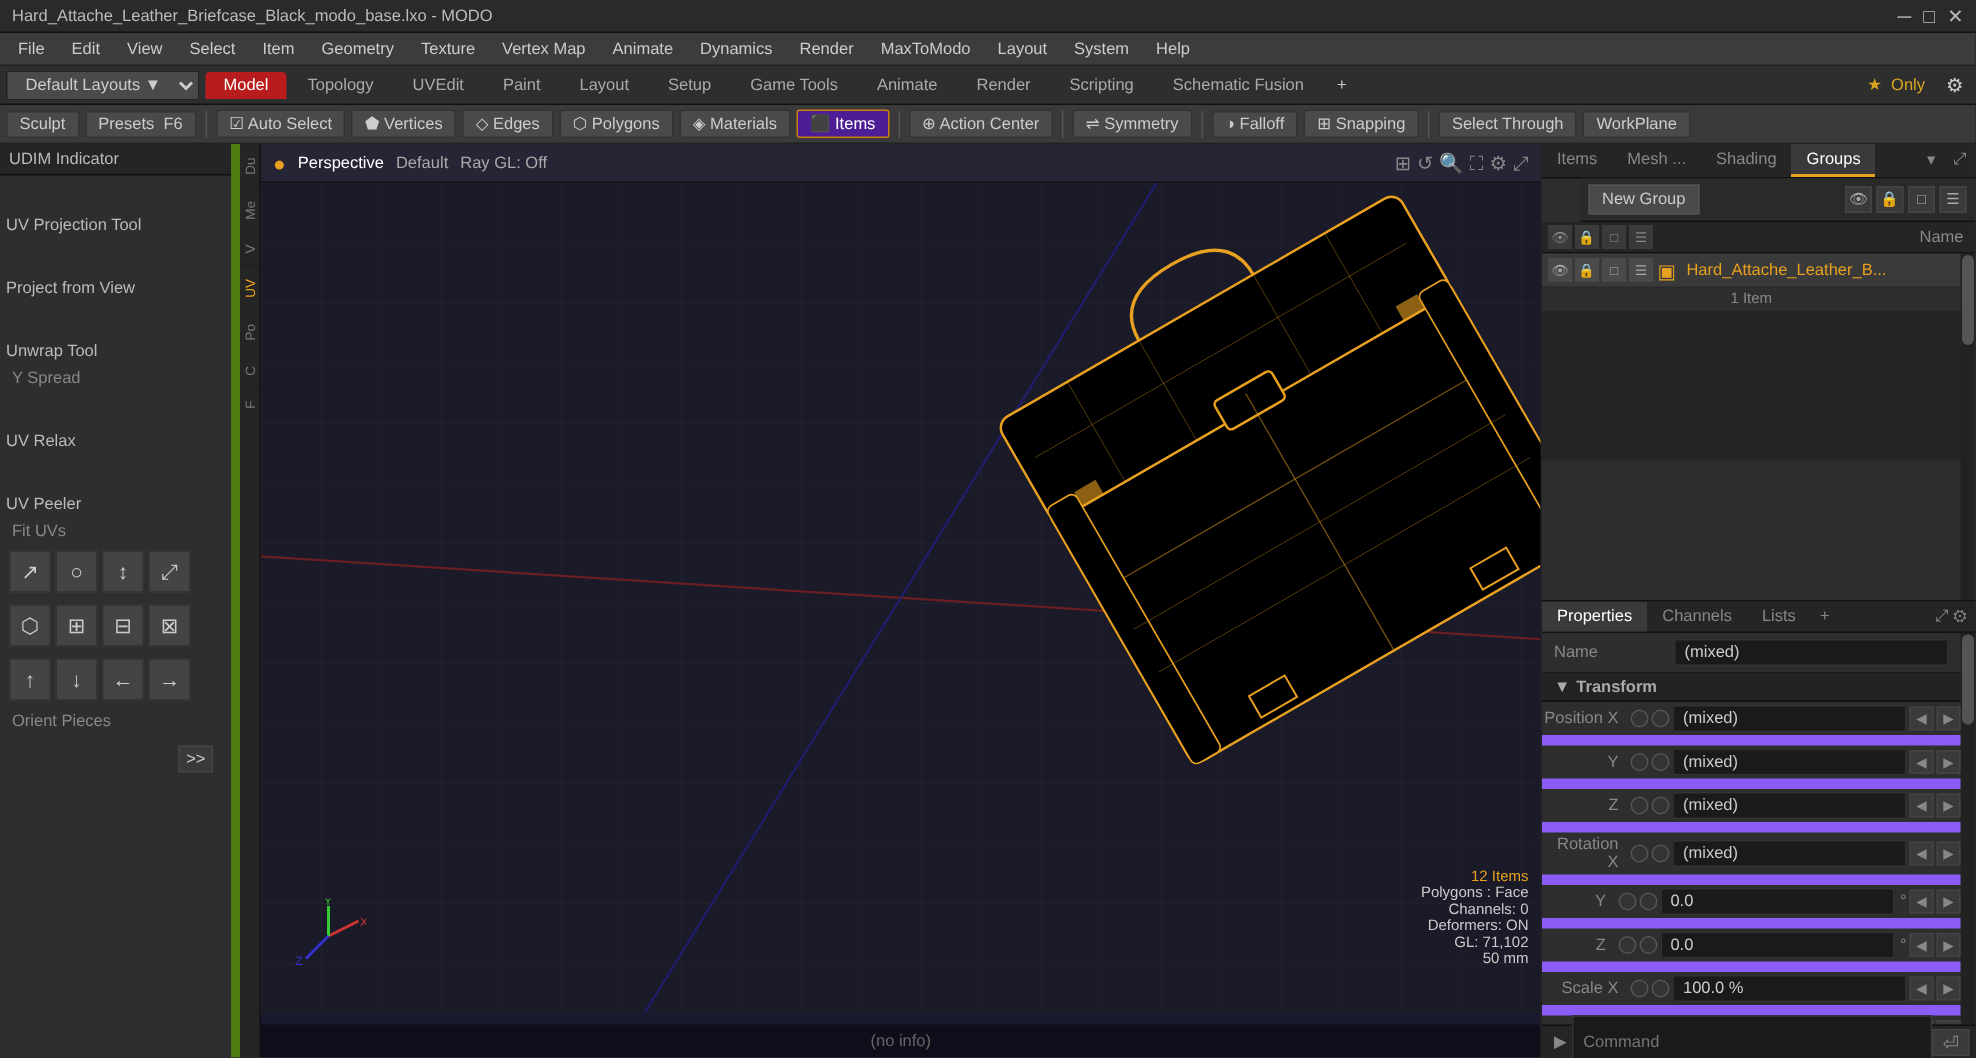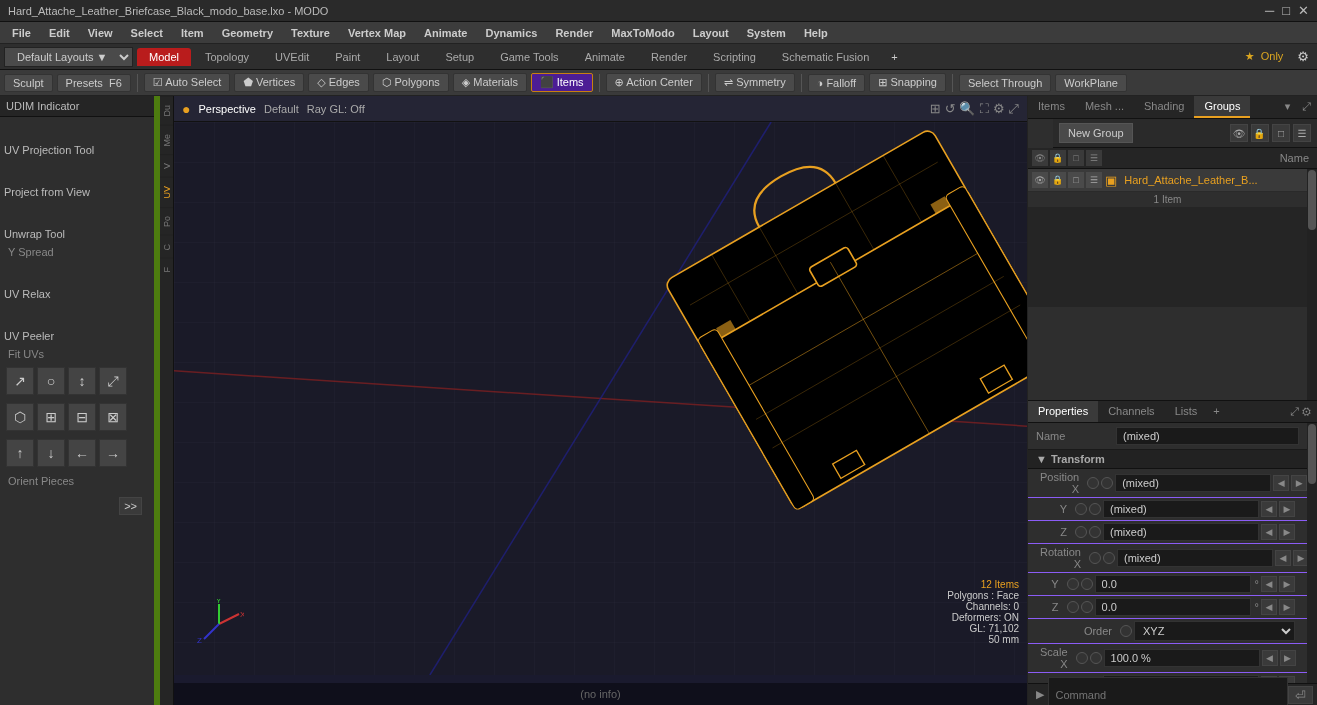--- a/index.html
+++ b/index.html
@@ -6,21 +6,21 @@
     body { background: #3a3a3a; color: #ccc; font-family: Arial, sans-serif; font-size: 11px; width: 1317px; height: 705px; overflow: hidden; }
 
     
     .titlebar { background: #2a2a2a; height: 22px; display: flex; align-items: center; justify-content: space-between; padding: 0 8px; border-bottom: 1px solid #111; }
     .titlebar-title { color: #bbb; font-size: 11px; }
     .titlebar-controls { display: flex; gap: 8px; }
     .titlebar-btn { color: #bbb; font-size: 13px; cursor: pointer; }
 
     
     .menubar { background: #3c3c3c; height: 22px; display: flex; align-items: center; padding: 0 4px; border-bottom: 1px solid #222; gap: 2px; }
-    .menubar-item { color: #ccc; padding: 2px 8px; font-size: 11px; cursor: pointer; font-weight: bold; }
+    .menubar-item { color: #ccc; padding: 2px 8px; font-size: 11px; cursor: pointer; }
 
     
     .layoutbar { background: #2e2e2e; height: 26px; display: flex; align-items: center; padding: 0 4px; border-bottom: 1px solid #111; gap: 4px; }
     .layout-dropdown { background: #4a4a4a; border: 1px solid #222; color: #ccc; padding: 2px 8px; font-size: 11px; cursor: pointer; }
     .tab-strip { display: flex; gap: 2px; }
     .tab { padding: 3px 12px; font-size: 11px; cursor: pointer; color: #aaa; border-radius: 3px 3px 0 0; }
     .tab.active { background: #b91c1c; color: #fff; }
     .tab-plus { color: #ccc; padding: 3px 8px; cursor: pointer; }
     .tab-right { margin-left: auto; display: flex; gap: 4px; align-items: center; }
     .tab-only { color: #daa520; padding: 2px 6px; font-size: 11px; }
@@ -82,21 +82,21 @@
     .properties-panel { border-top: 1px solid #111; flex: 1; overflow-y: auto; display: flex; flex-direction: column; }
     .prop-tabs { display: flex; background: #252525; border-bottom: 1px solid #111; }
     .prop-tab { padding: 4px 10px; font-size: 11px; color: #888; cursor: pointer; }
     .prop-tab.active { color: #fff; background: #3a3a3a; }
     .prop-tab-plus { padding: 4px 6px; color: #888; cursor: pointer; }
     .prop-tab-expand { margin-left: auto; padding: 4px 6px; color: #888; cursor: pointer; }
     .prop-name-row { display: flex; align-items: center; padding: 4px 8px; border-bottom: 1px solid #1a1a1a; }
     .prop-label { color: #888; font-size: 11px; width: 80px; }
     .prop-value-box { flex: 1; background: #1a1a1a; border: 1px solid #333; color: #ccc; padding: 2px 6px; font-size: 11px; }
     .prop-section { padding: 3px 8px; background: #222; color: #aaa; font-size: 11px; font-weight: bold; cursor: pointer; border-bottom: 1px solid #111; display: flex; align-items: center; gap: 4px; }
-    .prop-row { display: flex; align-items: center; padding: 2px 12px; border-bottom: 1px solid #8b5cf6; }
+    .prop-row { display: flex; align-items: center; padding: 2px 0; border-bottom: 7px solid #8b5cf6; }
     .prop-row-label { color: #888; font-size: 11px; width: 80px; text-align: right; padding-right: 8px; }
     .prop-row-inner { display: flex; align-items: center; flex: 1; gap: 2px; }
     .prop-radio { width: 12px; height: 12px; border-radius: 50%; border: 1px solid #555; background: #333; cursor: pointer; }
     .prop-field { flex: 1; background: #1a1a1a; border: 1px solid #333; color: #ccc; padding: 2px 6px; font-size: 11px; }
     .prop-deg { color: #888; font-size: 11px; margin-left: 2px; }
     .prop-slider-btn { width: 16px; height: 16px; background: #3a3a3a; border: 1px solid #444; color: #888; font-size: 9px; cursor: pointer; display: flex; align-items: center; justify-content: center; }
     .prop-dropdown { background: #1a1a1a; border: 1px solid #333; color: #ccc; padding: 2px 4px; font-size: 11px; flex: 1; }
 
     
     .command-bar { background: #252525; height: 22px; display: flex; align-items: center; padding: 0 4px; border-top: 1px solid #111; }
@@ -469,34 +469,20 @@
             <div class="prop-row-inner">
               <div class="prop-radio"></div>
               <div class="prop-radio"></div>
               <input class="prop-field" value="0.0" style="">
               <span class="prop-deg">°</span>
               <div class="prop-slider-btn">◀</div>
               <div class="prop-slider-btn">▶</div>
             </div>
           </div>
 
-          <div class="prop-row">
-            <span class="prop-row-label">Order</span>
-            <div class="prop-row-inner">
-              <div class="prop-radio"></div>
-              <select class="prop-dropdown">
-                <option>XYZ</option>
-                <option>XZY</option>
-                <option>YXZ</option>
-                <option>YZX</option>
-                <option>ZXY</option>
-                <option>ZYX</option>
-              </select>
-            </div>
-          </div>
 
           <div class="prop-row">
             <span class="prop-row-label">Scale X</span>
             <div class="prop-row-inner">
               <div class="prop-radio"></div>
               <div class="prop-radio"></div>
               <input class="prop-field" value="100.0 %" style="">
               <div class="prop-slider-btn">◀</div>
               <div class="prop-slider-btn">▶</div>
             </div>

